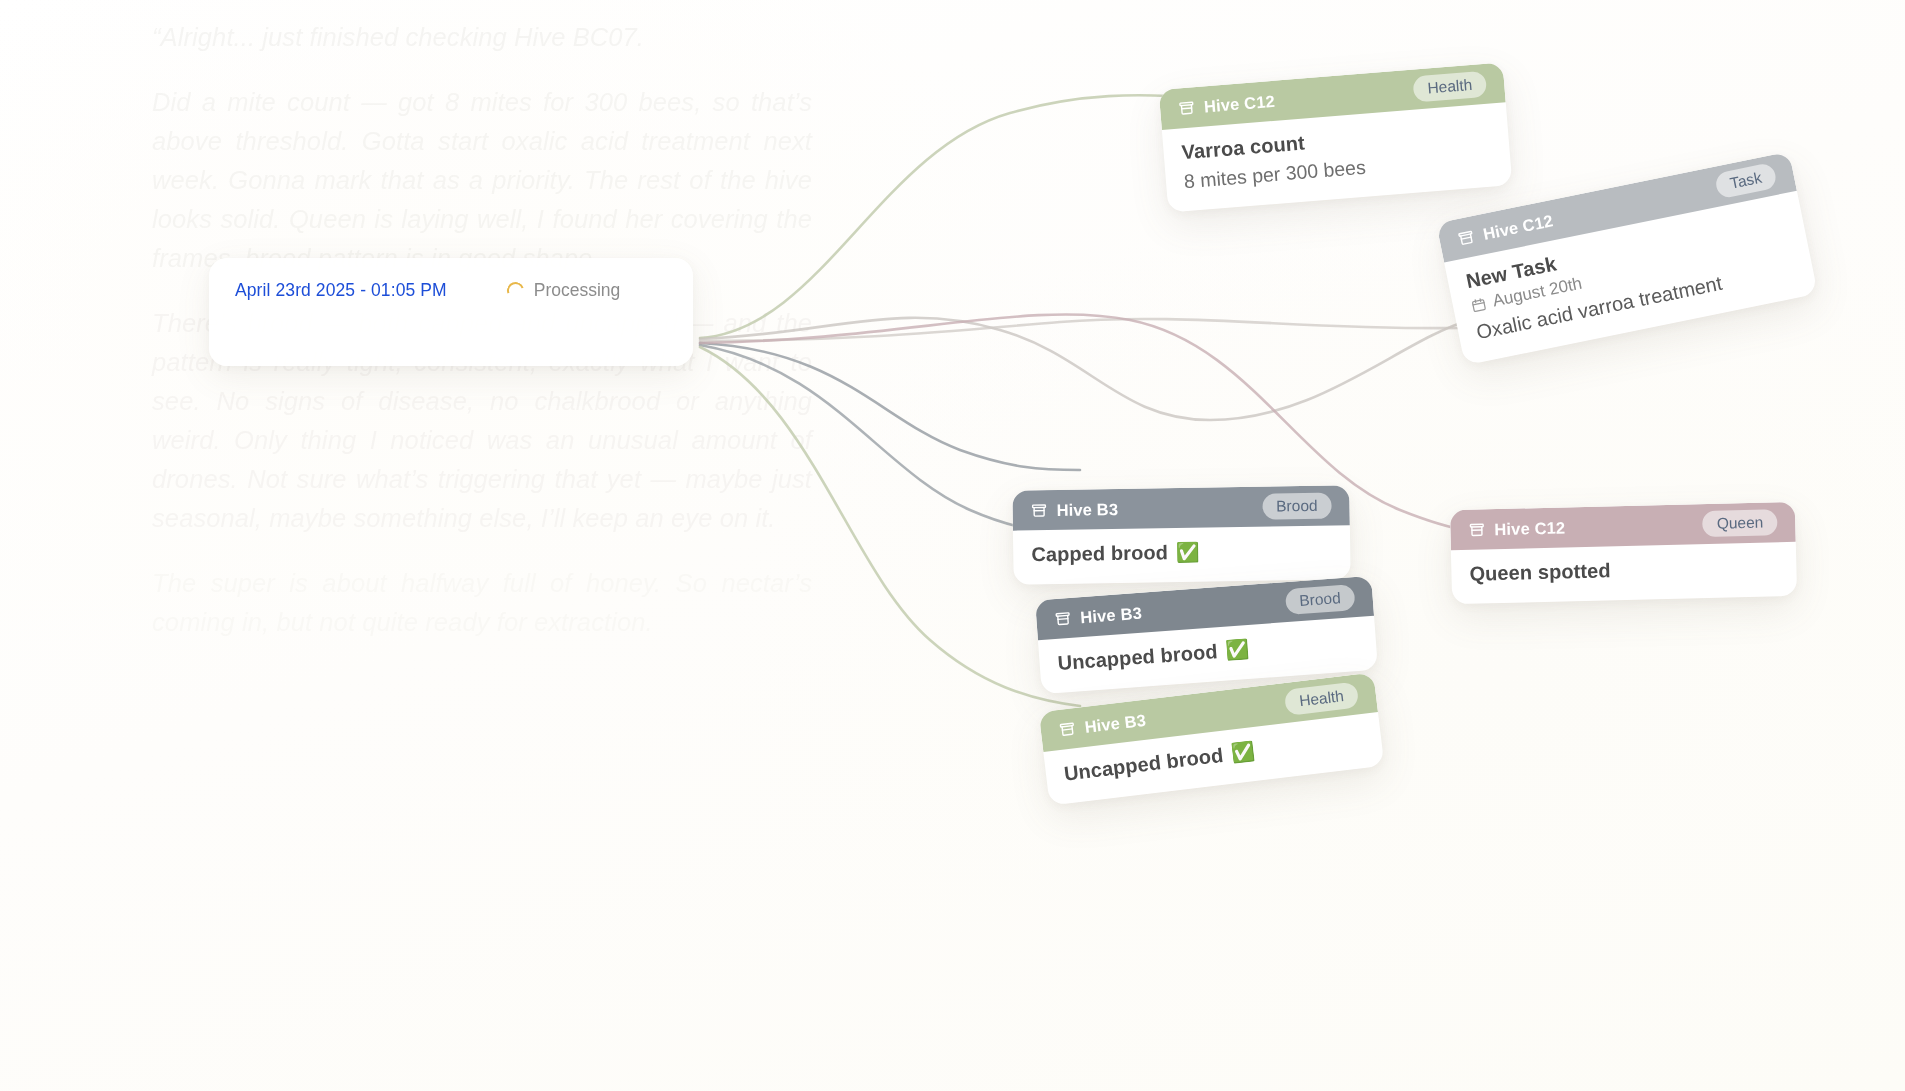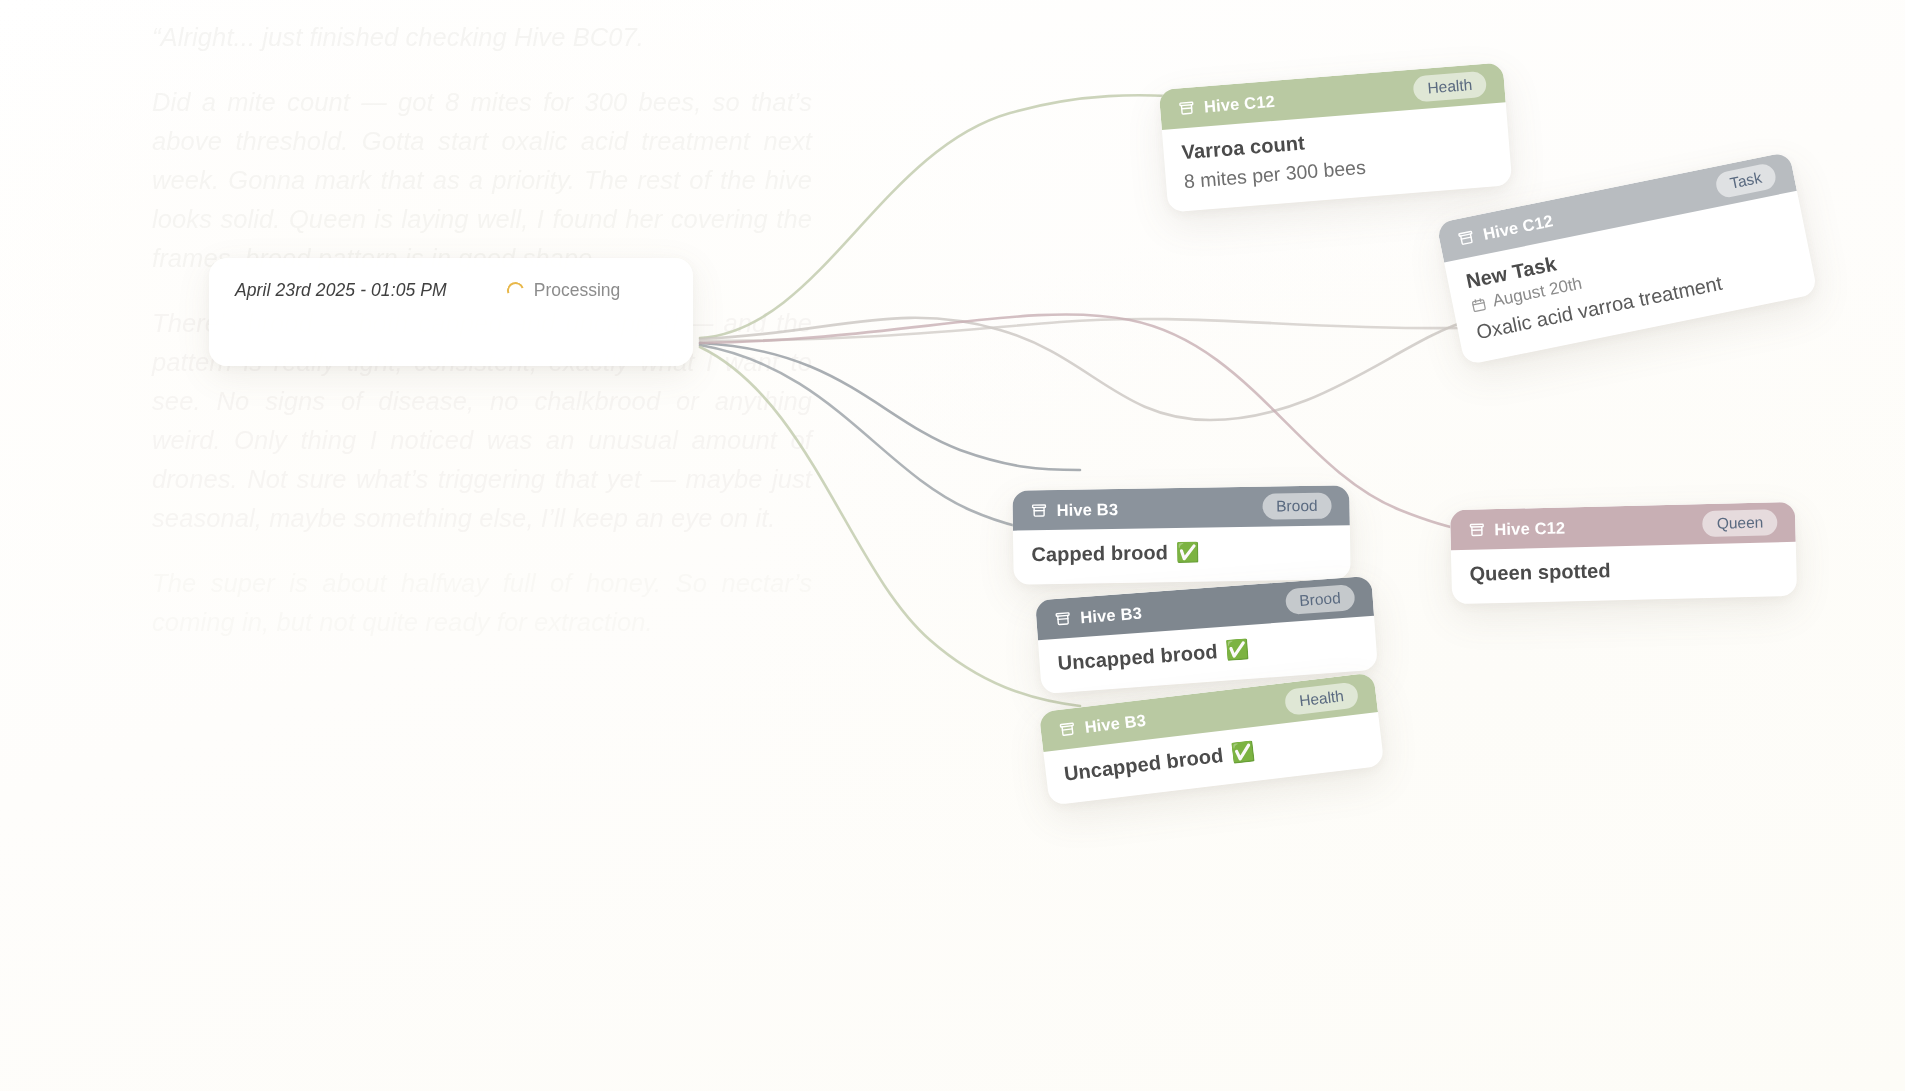--- a/index.html
+++ b/index.html
@@ -52,23 +52,22 @@
     border-radius: 18px;
     box-shadow: 0 10px 34px rgba(120,110,90,0.10),
                 0 2px 8px rgba(120,110,90,0.05);
     padding: 19px 26px 0 26px;
   }
   .player-row1 {
     display: flex; align-items: center; gap: 60px;
     height: 26px;
   }
   .p-date {
-    font-size: 17.5px; color: #404040; letter-spacing: 0.1px;
+    font-size: 17.5px; color: #1d4ed8; letter-spacing: 0.1px;
     white-space: nowrap;
-    font-style: italic;
   }
   .p-status { display: flex; align-items: center; gap: 10px; }
   .spinner {
     width: 17px; height: 17px; flex: 0 0 17px;
     border: 2.3px solid #e8b84b;
     border-radius: 50%;
     border-right-color: transparent;
     border-bottom-color: transparent;
     transform: rotate(25deg);
   }

